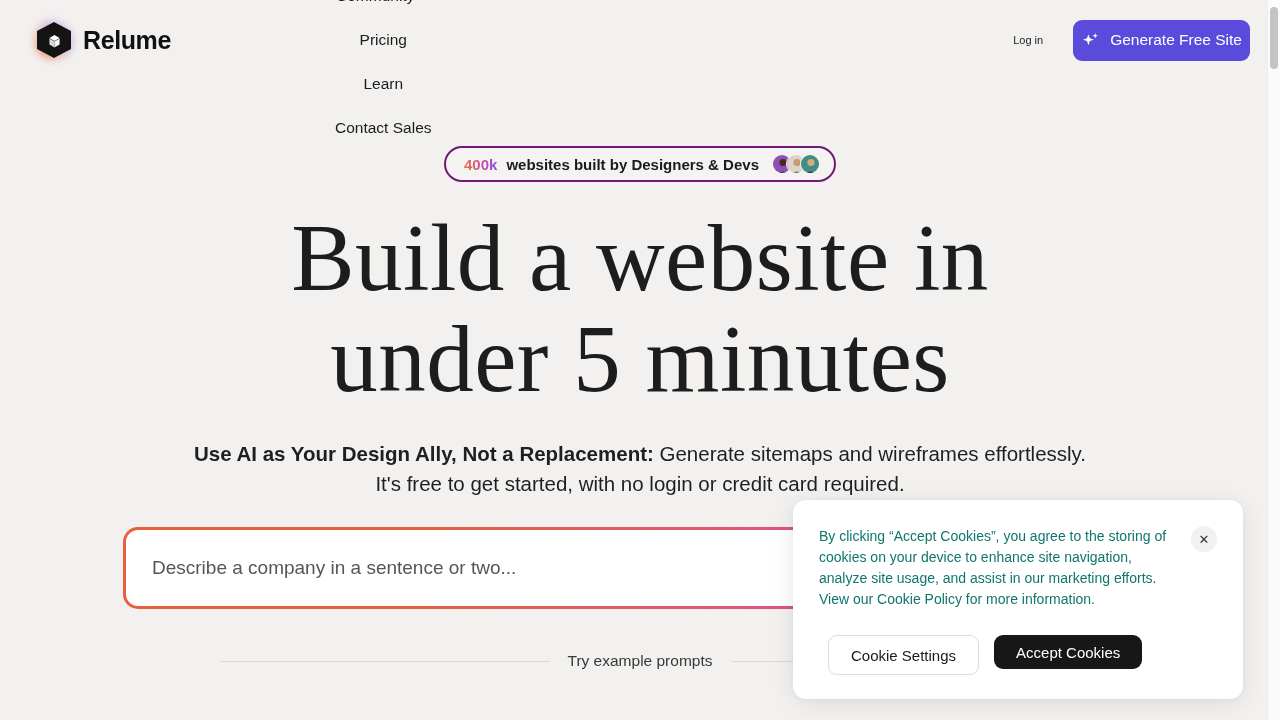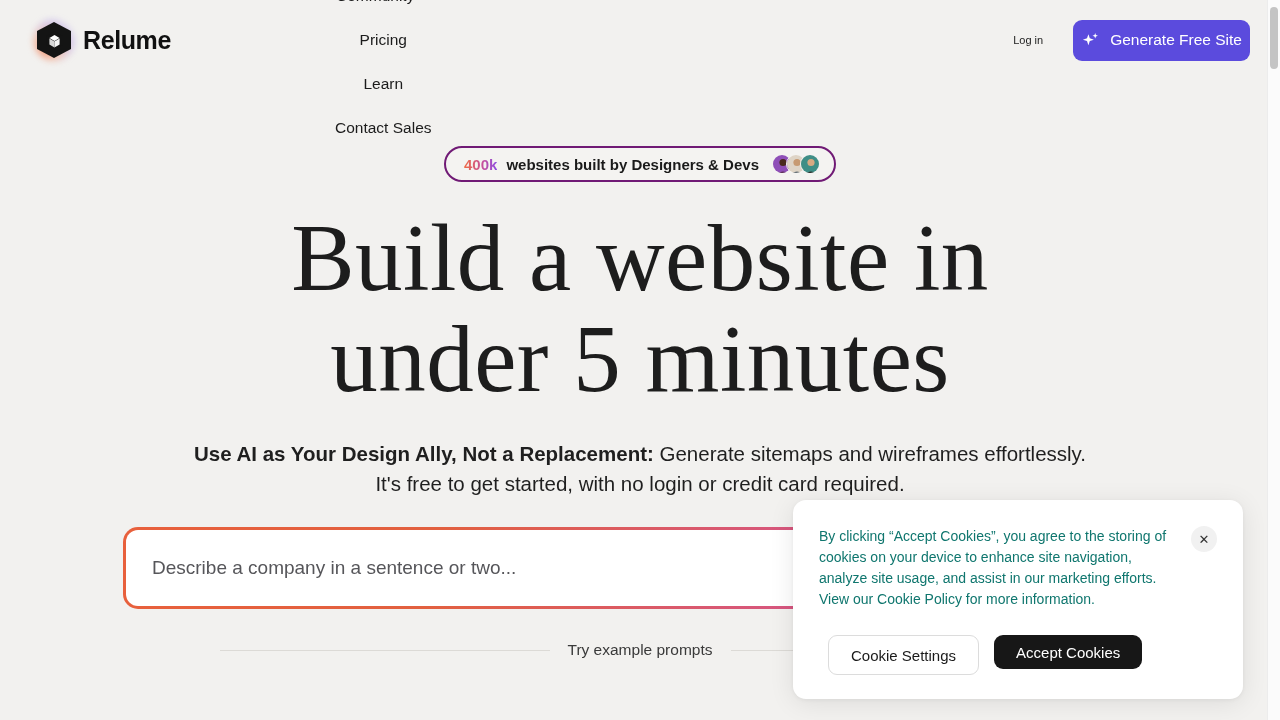--- a/index.html
+++ b/index.html
@@ -201,21 +201,21 @@
     width: 100%;
     font-size: 19px;
     font-family: inherit;
     color: #1a1a1a;
     background: transparent;
   }
   .prompt-input::placeholder { color: #56565a; }
 
   
   .examples {
-    margin: 32px auto 0;
+    margin: 43px auto 0;
     width: 840px;
     display: flex;
     align-items: center;
     gap: 18px;
   }
   .rule {
     flex: 1;
     height: 1px;
     background: #dcdad6;
   }

